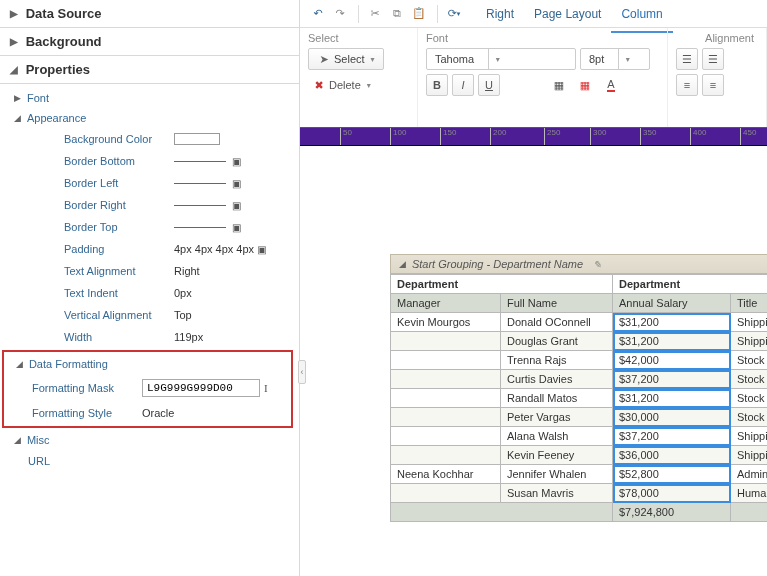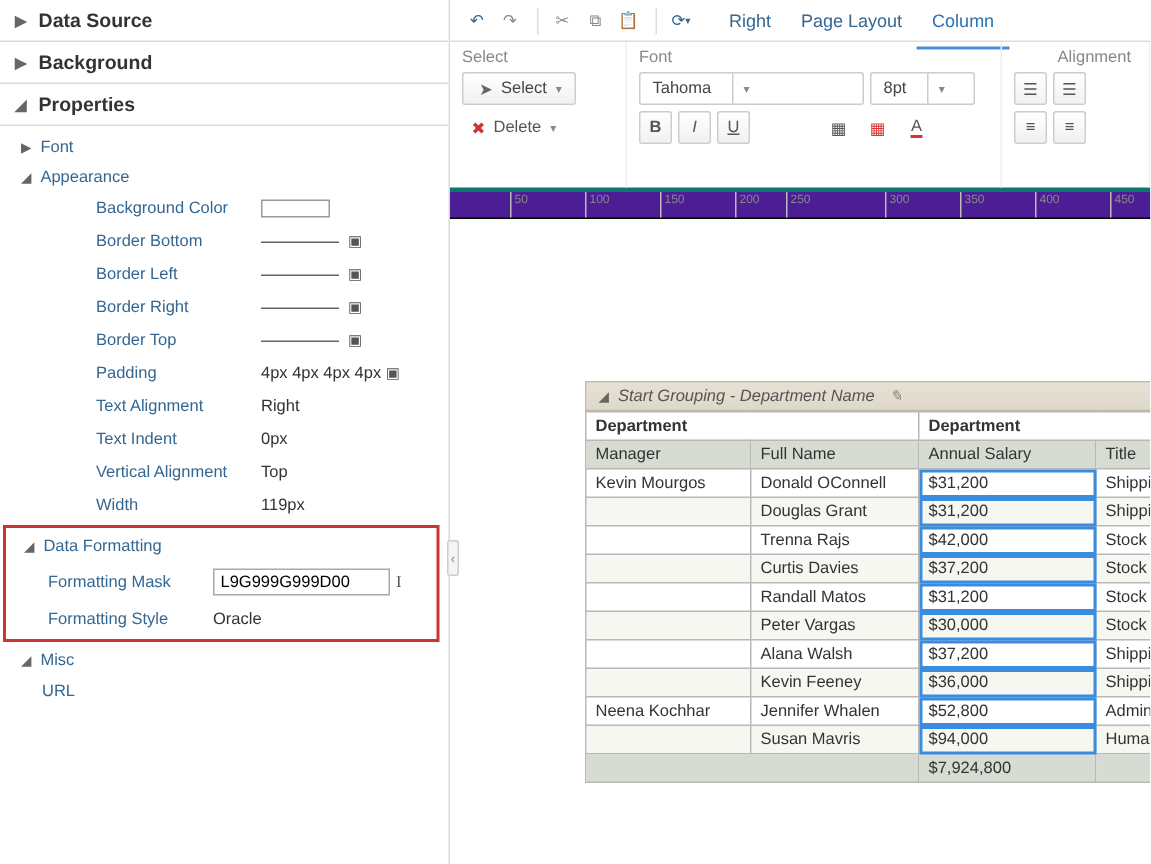--- a/index.html
+++ b/index.html
@@ -13,34 +13,34 @@
 .tree-item { display: flex; align-items: center; padding: 4px 14px; font-size: 11px; color: #346792; cursor: pointer; }
 .tree-item .tri { margin-right: 6px; color: #666; font-size: 9px; }
 .tree-sub { padding-left: 36px; }
 .prop-row { display: flex; align-items: center; padding: 5px 0 5px 28px; font-size: 11px; }
 .prop-label { width: 110px; color: #346792; }
 .prop-value { color: #333; }
 .swatch { display: inline-block; width: 46px; height: 12px; border: 1px solid #999; background: #fff; }
 .line-sample { display: inline-block; width: 52px; border-bottom: 1px solid #666; vertical-align: middle; margin-right: 6px; }
 .edit-glyph { color: #555; font-size: 10px; }
 .highlight-box { border: 2px solid #c33; margin: 2px 6px 2px 2px; padding: 2px 0; }
-.mask-input { border: 1px solid #aaa; padding: 2px 4px; font-family: Liberation Sans, sans-serif; font-size: 11px; width: 118px; }
+.mask-input { border: 1px solid #aaa; padding: 2px 4px; font-family: Liberation Mono, monospace; font-size: 11px; width: 118px; }
 .dragger { position: absolute; left: 298px; top: 360px; width: 8px; height: 24px; background: #f4f4f4; border: 1px solid #ccc; border-radius: 2px; cursor: ew-resize; z-index: 5; display:flex; align-items:center; justify-content:center; }
 .dragger::before { content: "‹"; color:#888; font-size:9px; }
 
 
 .rightpane { position: absolute; left: 300px; top: 0; width: 467px; height: 576px; background: #fafafa; overflow: hidden; }
 .topbar { height: 28px; background: #fff; border-bottom: 1px solid #ddd; display: flex; align-items: center; padding-left: 8px; }
 .tb-btn { width: 20px; height: 20px; display: inline-flex; align-items: center; justify-content: center; color: #888; margin-right: 2px; }
 .tb-btn.active { color: #346792; }
 .tb-sep { width: 1px; height: 18px; background: #ddd; margin: 0 6px; }
 .tablink { color: #346792; font-size: 12px; padding: 0 10px; display: inline-flex; align-items: center; height: 28px; cursor: pointer; }
 .tablink.active { color: #2a71b5; border-bottom: 2px solid #4a90d9; height: 39px; padding-top: 2px; font-weight: normal; }
 
-.ribbon { height: 100px; background: #fff; border-bottom: 3px solid #0f766e; display: flex; }
+.ribbon { height: 100px; background: #fff; border-bottom: 1px solid #0f766e; display: flex; }
 .ribbon-group { border-right: 1px solid #eee; padding: 4px 8px 2px 8px; display: flex; flex-direction: column; }
 .ribbon-title { color: #888; font-size: 11px; padding-bottom: 4px; }
 .rb-row { display: flex; align-items: center; gap: 4px; margin-bottom: 4px; }
 .rb-btn { border: 1px solid #ccc; background: linear-gradient(#fff,#f1f1f1); height: 22px; display: inline-flex; align-items: center; padding: 0 8px; font-size: 11px; color: #444; border-radius: 2px; cursor: pointer; }
 .rb-icon { width: 14px; text-align: center; color: #666; margin-right: 3px; }
 .dd-arrow { margin-left: 6px; color: #888; font-size: 8px; }
 .rb-plain { height: 22px; display: inline-flex; align-items: center; padding: 0 4px; color: #555; cursor:pointer; }
 .rb-square { width: 22px; height: 22px; border: 1px solid #ccc; background: linear-gradient(#fff,#f1f1f1); display: inline-flex; align-items: center; justify-content: center; border-radius: 2px; font-size: 11px; color:#555; cursor:pointer; }
 .combo { border: 1px solid #ccc; height: 22px; display: inline-flex; align-items: center; background: #fff; border-radius: 2px; }
 .combo span.val { padding: 0 8px; color: #444; }
@@ -235,21 +235,21 @@
         <span class="rb-square">≡</span>
       </div>
     </div>
   </div>
 
   <div class="ruler">
     <span class="tick" style="left:40px">50</span>
     <span class="tick" style="left:90px">100</span>
     <span class="tick" style="left:140px">150</span>
     <span class="tick" style="left:190px">200</span>
-    <span class="tick" style="left:224px">250</span>
+    <span class="tick" style="left:244px">250</span>
     <span class="tick" style="left:290px">300</span>
     <span class="tick" style="left:340px">350</span>
     <span class="tick" style="left:390px">400</span>
     <span class="tick" style="left:440px">450</span>
   </div>
 
   <div class="canvas">
     <div class="report">
       <div class="group-hdr">
         <span class="tri">◢</span>
@@ -326,21 +326,21 @@
             </tr>
             <tr>
               <td>Neena Kochhar</td>
               <td>Jennifer Whalen</td>
               <td class="num sel">$52,800</td>
               <td>Admini</td>
             </tr>
             <tr class="alt">
               <td style="border-top: none;"></td>
               <td>Susan Mavris</td>
-              <td class="num sel">$94,000</td>
+              <td class="num sel">$78,000</td>
               <td>Humar</td>
             </tr>
           </tbody>
         <tbody>
             <tr class="total">
           <td colspan="2"></td>
           <td class="num">$7,924,800</td>
           <td></td>
         </tr>
       </tbody>

